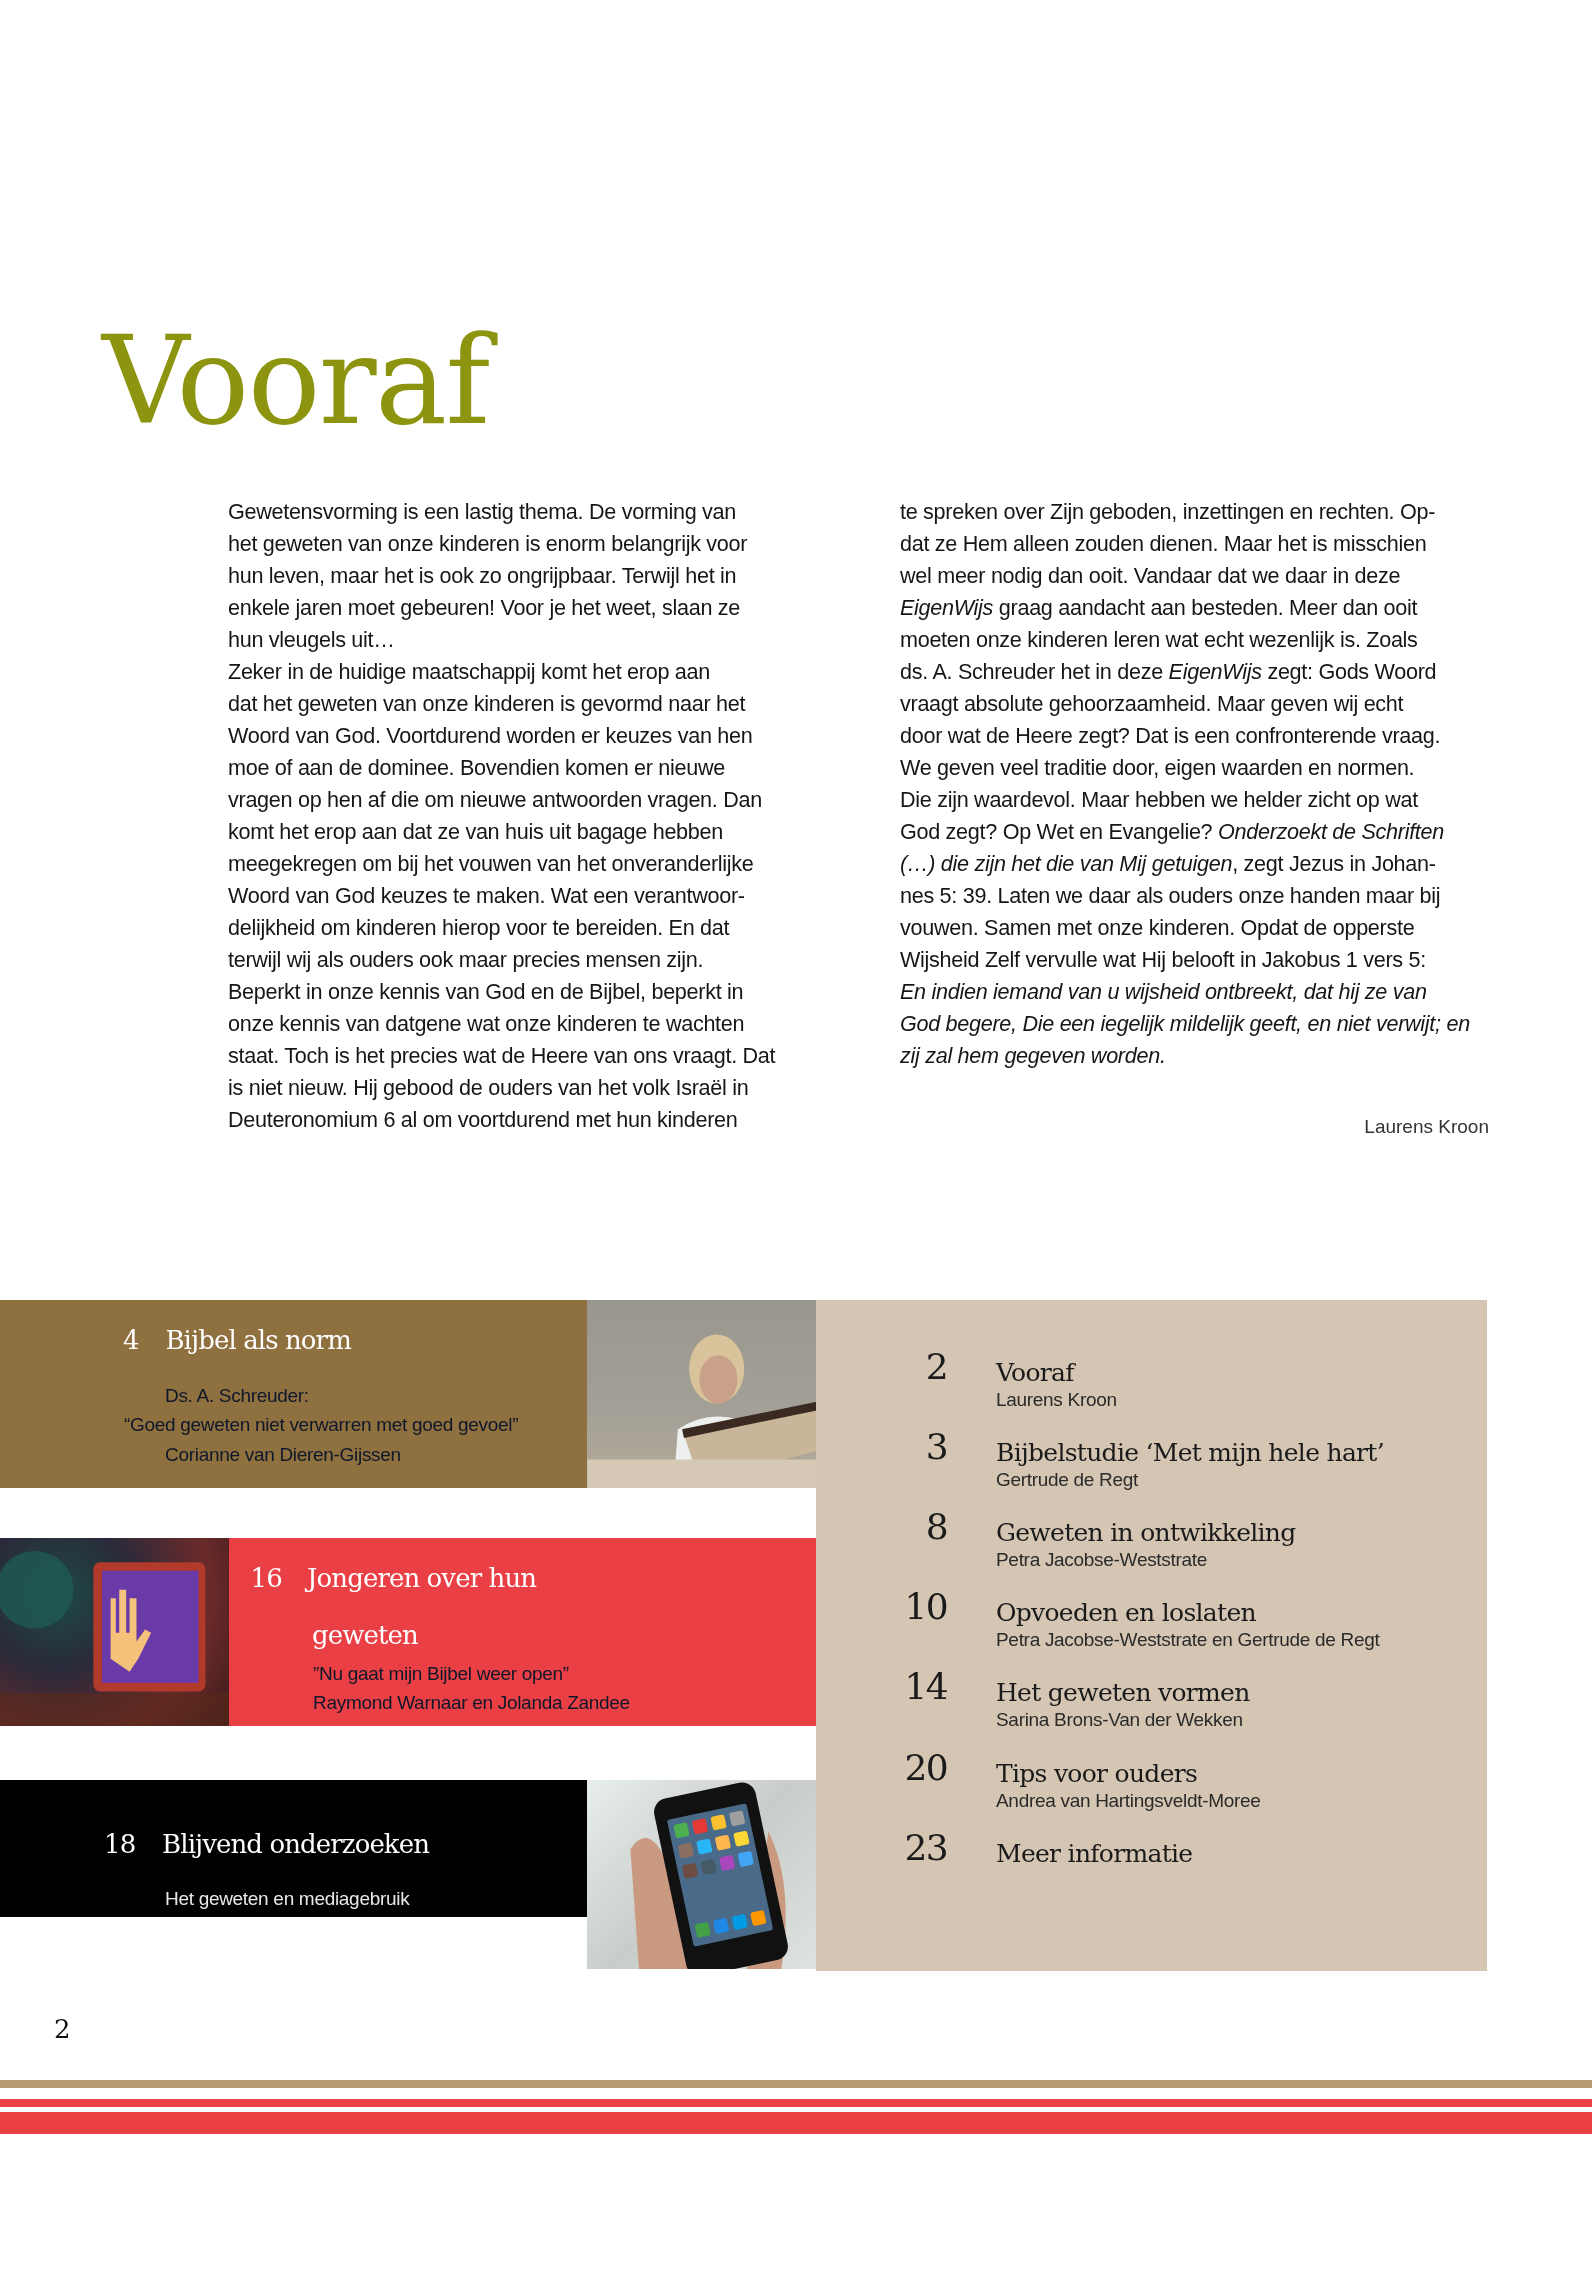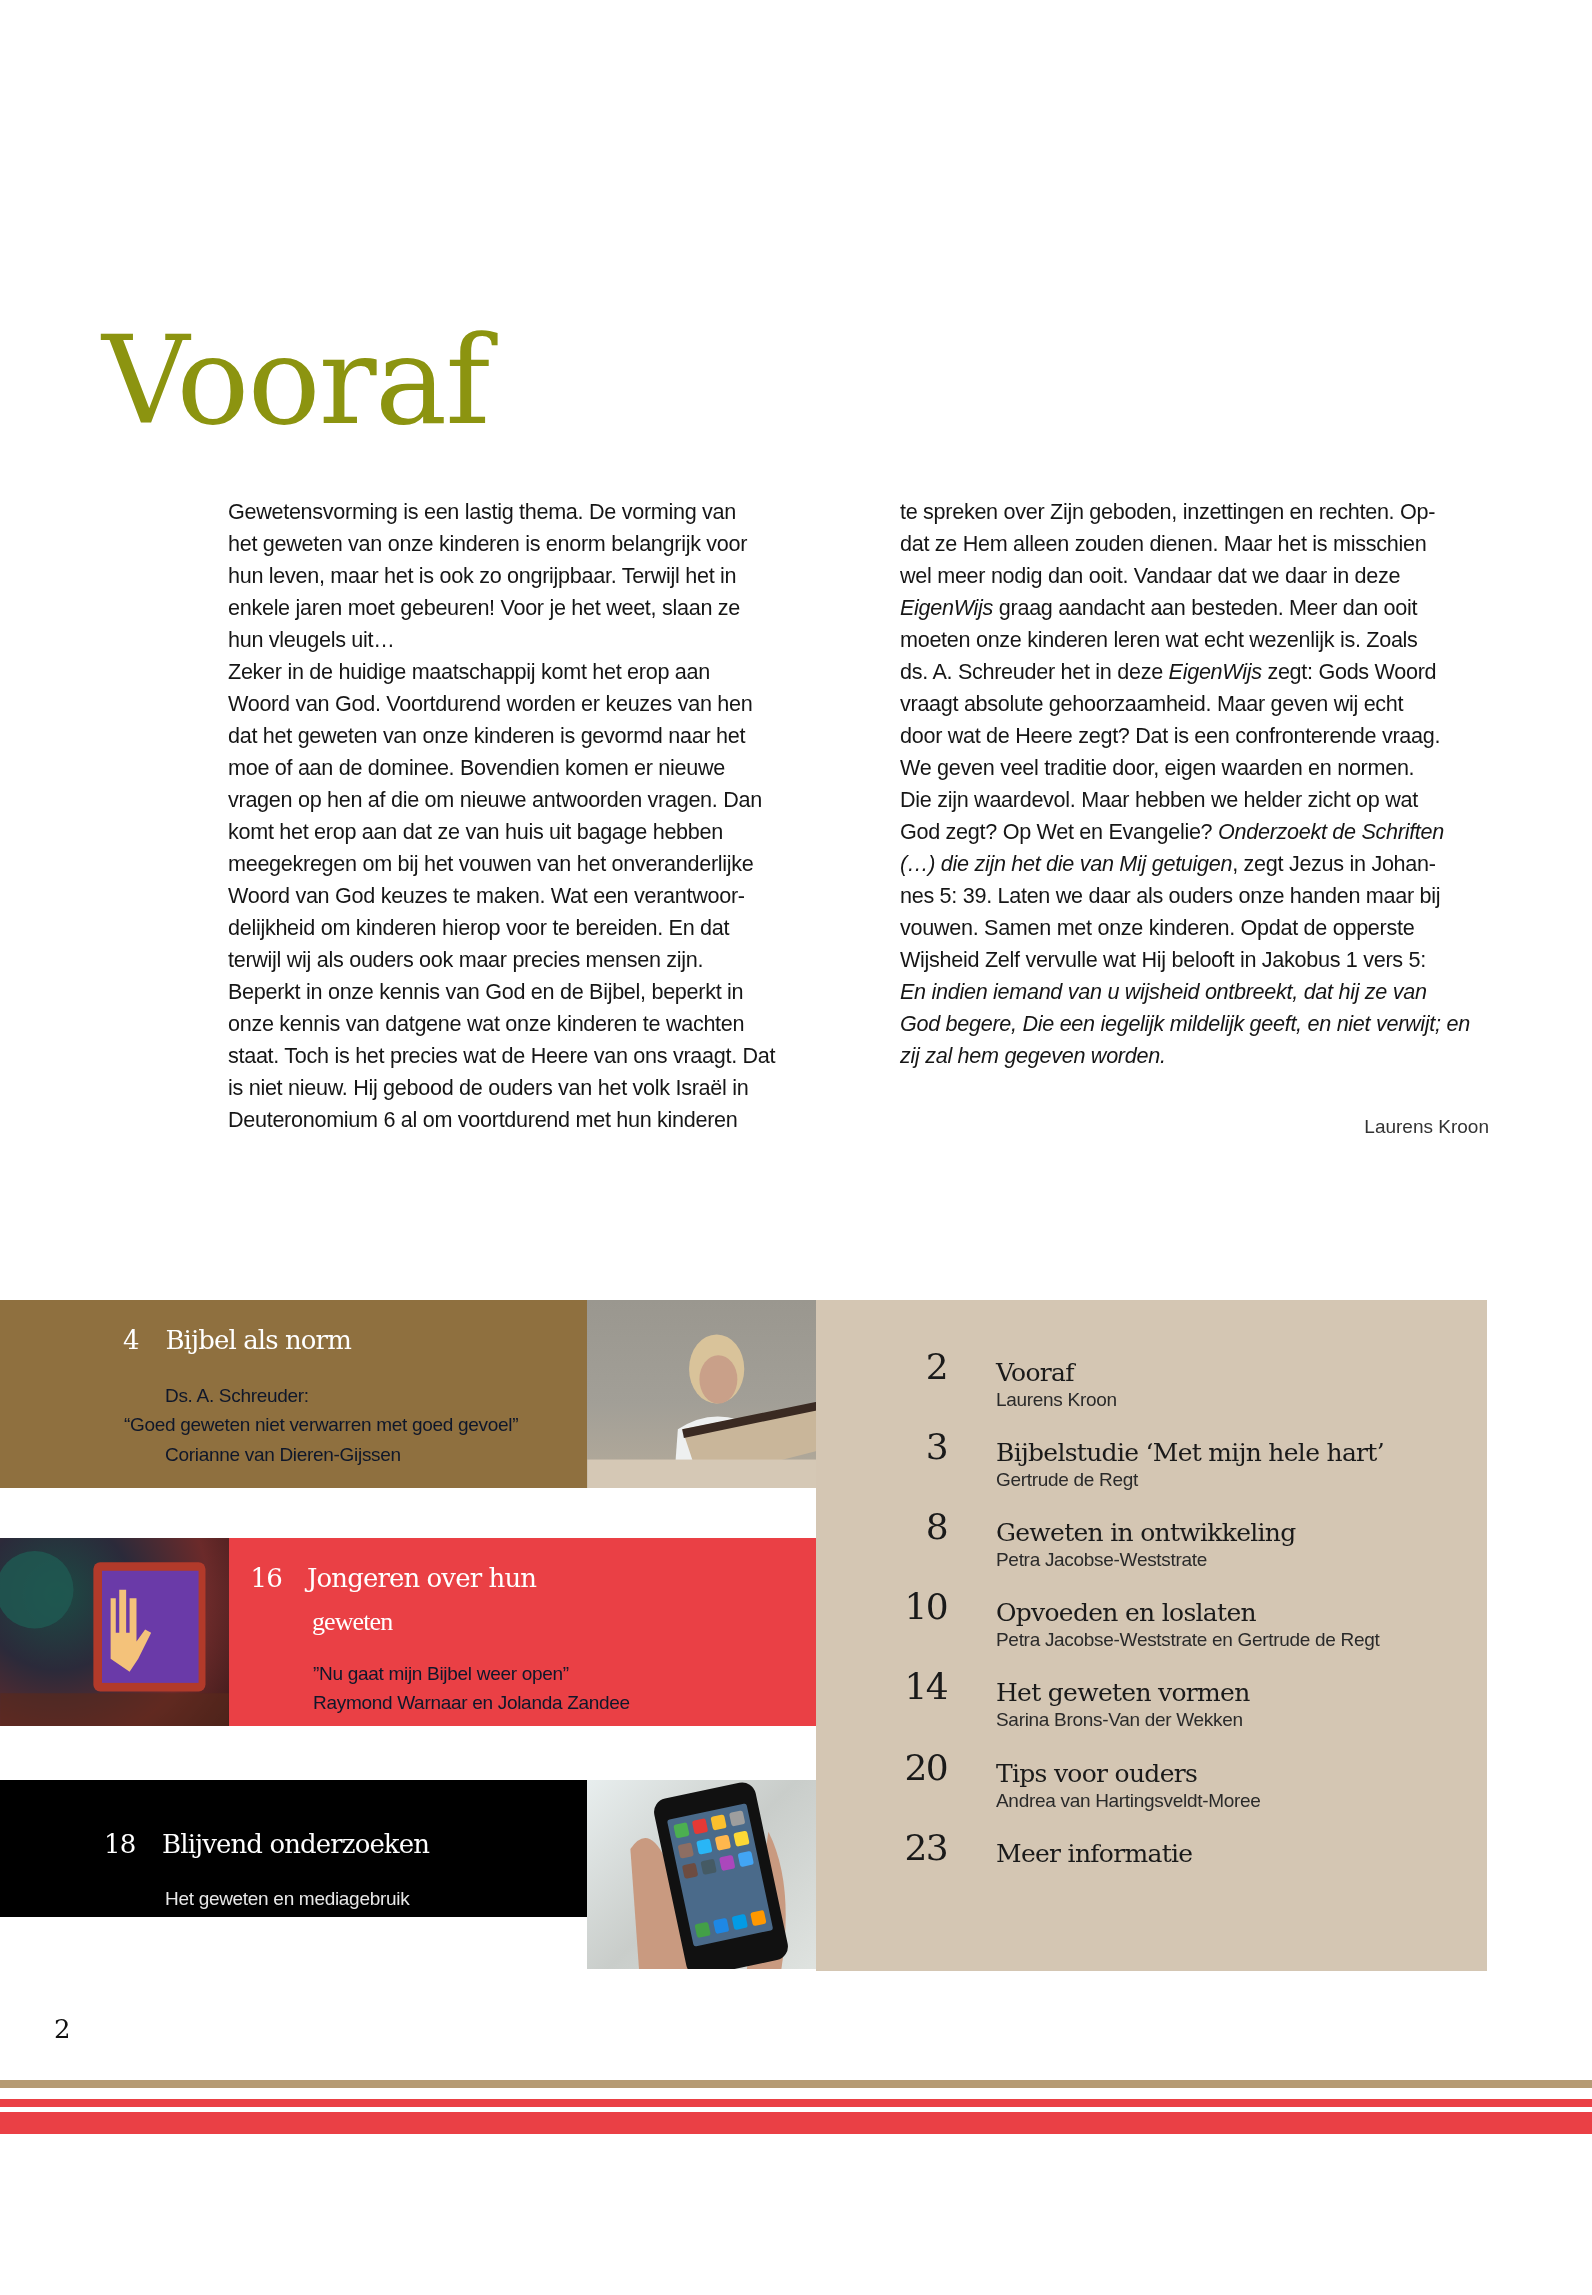--- a/index.html
+++ b/index.html
@@ -59,22 +59,22 @@
 
 <h1 id="page-title" class="abs">Vooraf</h1>
 
 <div id="col-left" class="col">
     <span class="line">Gewetensvorming is een lastig thema. De vorming van</span>
     <span class="line">het geweten van onze kinderen is enorm belangrijk voor</span>
     <span class="line">hun leven, maar het is ook zo ongrijpbaar. Terwijl het in</span>
     <span class="line">enkele jaren moet gebeuren! Voor je het weet, slaan ze</span>
     <span class="line">hun vleugels uit…</span>
     <span class="line">Zeker in de huidige maatschappij komt het erop aan</span>
+    <span class="line">dat het geweten van onze kinderen is gevormd naar het</span>
     <span class="line">Woord van God. Voortdurend worden er keuzes van hen</span>
-    <span class="line">dat het geweten van onze kinderen is gevormd naar het</span>
     <span class="line">moe of aan de dominee. Bovendien komen er nieuwe</span>
     <span class="line">vragen op hen af die om nieuwe antwoorden vragen. Dan</span>
     <span class="line">komt het erop aan dat ze van huis uit bagage hebben</span>
     <span class="line">meegekregen om bij het vouwen van het onveranderlijke</span>
     <span class="line">Woord van God keuzes te maken. Wat een verantwoor-</span>
     <span class="line">delijkheid om kinderen hierop voor te bereiden. En dat</span>
     <span class="line">terwijl wij als ouders ook maar precies mensen zijn.</span>
     <span class="line">Beperkt in onze kennis van God en de Bijbel, beperkt in</span>
     <span class="line">onze kennis van datgene wat onze kinderen te wachten</span>
     <span class="line">staat. Toch is het precies wat de Heere van ons vraagt. Dat</span>
@@ -133,21 +133,21 @@
     <path d="M128 70 L128 140 L150 155 L160 140 L175 110 L168 106 L158 120 L158 70 L150 70 L150 110 L146 110 L146 60 L138 60 L138 110 L134 110 L134 70 Z" fill="#f4c27a"></path>
     <rect x="0" y="180" width="265" height="38" fill="#5a2a1a" opacity="0.6"></rect>
   </svg>
 </div>
 <div id="panel-red" class="panel">
   <div class="feat-title" style="left:21.6px; top:19px;">
     <span class="feat-num">16</span>
     <span style="display:inline-block; width:10.4px;"></span>
     <span>Jongeren over hun</span>
   </div>
-  <div class="feat-title" style="left:83px; top:62px;font-family:Liberation Serif, serif;">geweten</div>
+  <div class="feat-title" style="left:83px; top:76px;">geweten</div>
   <div class="feat-sub" style="left:84px; top:121px;">”Nu gaat mijn Bijbel weer open”</div>
   <div class="feat-sub" style="left:84px; top:150px;">Raymond Warnaar en Jolanda Zandee</div>
 </div>
 
 <div id="panel-black" class="panel">
   <div class="feat-title" style="left:104px; top:43px;">
     <span class="feat-num">18</span>
     <span style="display:inline-block; width:12px;"></span>
     <span>Blijvend onderzoeken</span>
   </div>

